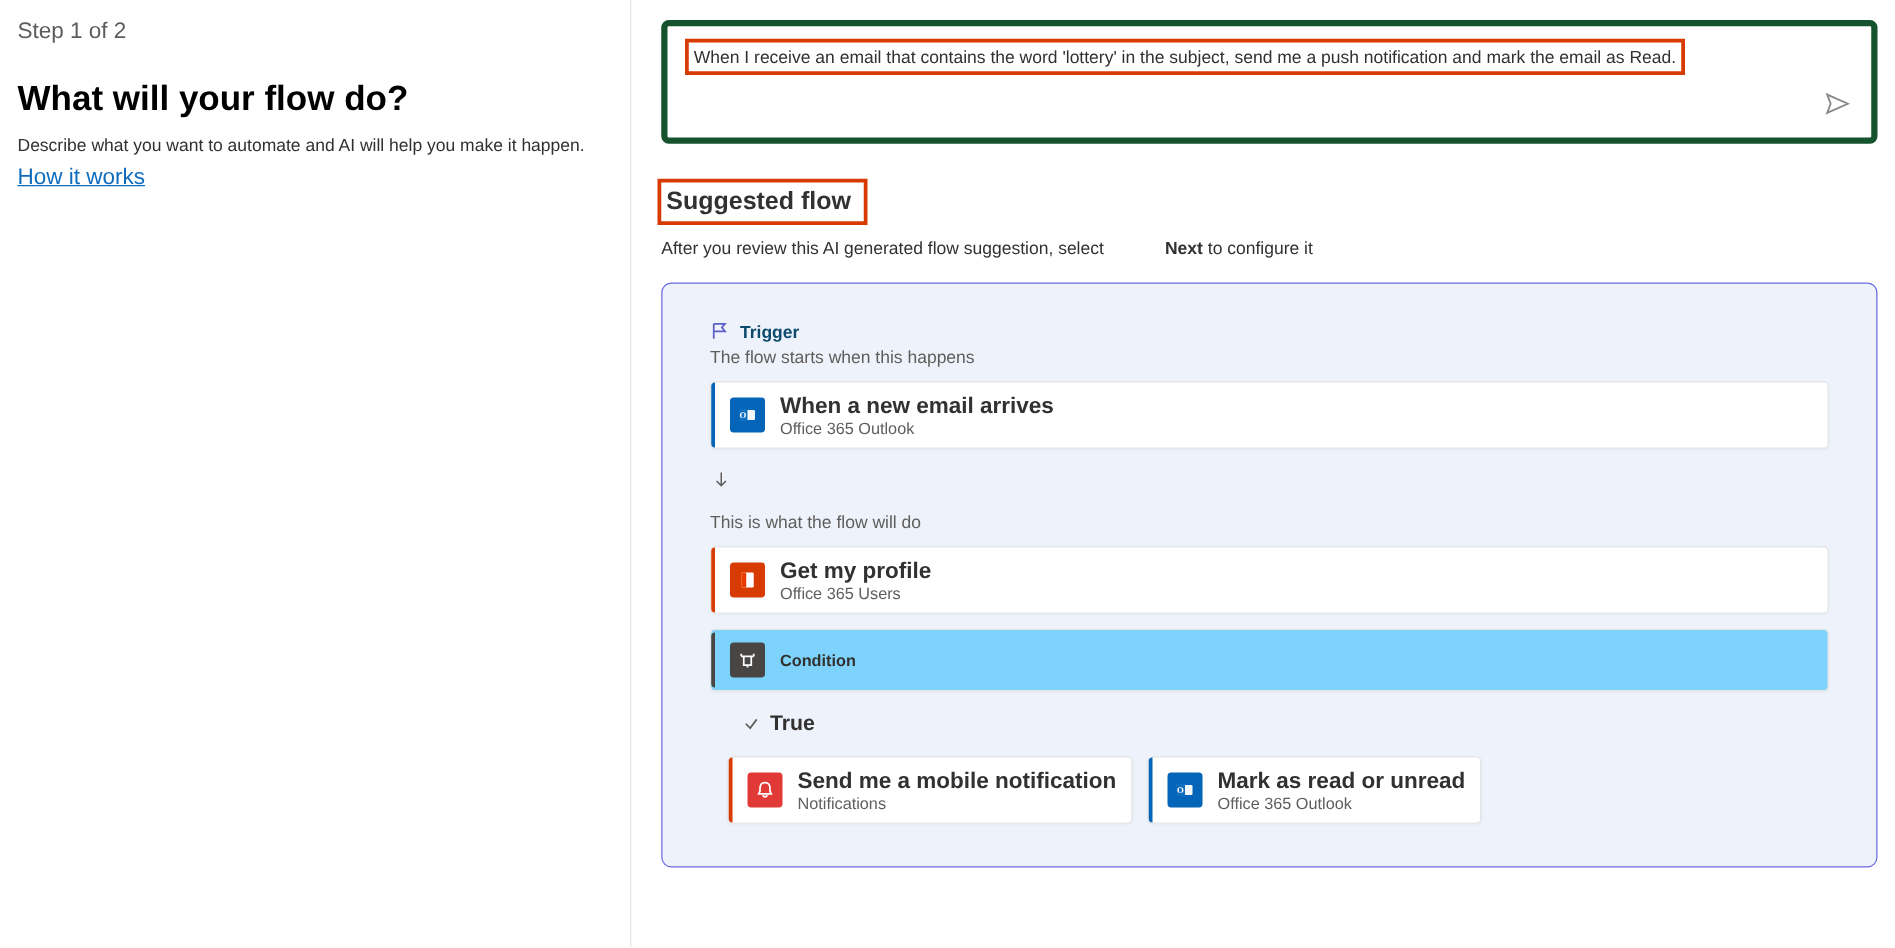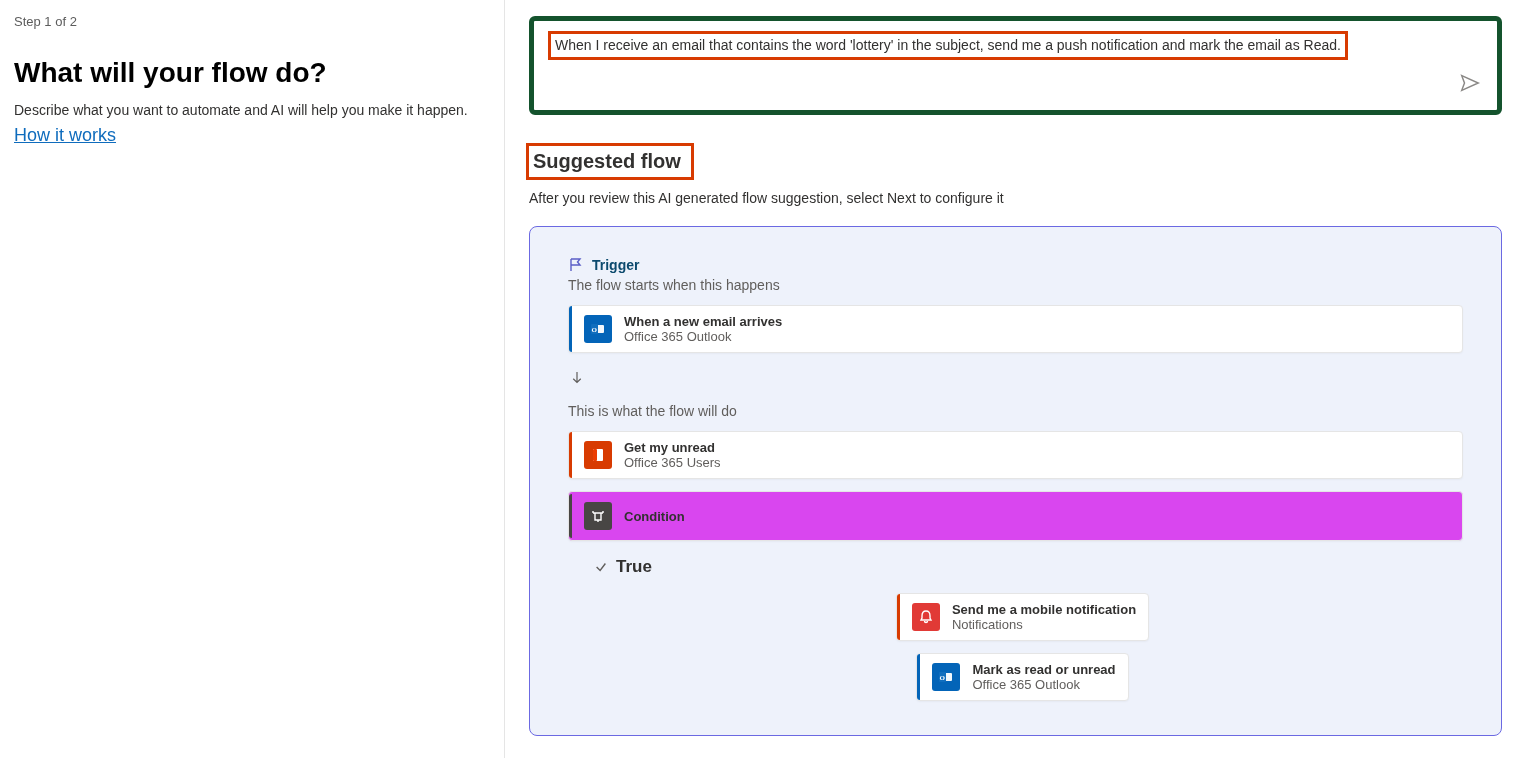--- a/index.html
+++ b/index.html
@@ -10,21 +10,21 @@
       width: 1516px;
       height: 758px;
       display: flex;
     }
     .left-panel {
       width: 505px;
       padding: 14px 14px 14px 14px;
       border-right: 1px solid #e5e5e5;
     }
     .step-indicator {
-      font-size: 13px;
+      font-size: 18px;
       color: #5c5c5c;
       margin-bottom: 28px;
     }
     .main-heading {
       font-size: 28px;
       font-weight: 600;
       color: #000000;
       margin-bottom: 12px;
     }
     .subheading {
@@ -76,21 +76,21 @@
       border: 3px solid #d83b01;
       padding: 4px 10px 4px 4px;
       margin-bottom: 10px;
       margin-left: -3px;
     }
     .suggested-sub {
       font-size: 14px;
       color: #323130;
       margin-bottom: 20px;
     }
-    .suggested-sub b { font-weight: 400; }
+    .suggested-sub b { font-weight: 700; margin-left: 45px; }
     .flow-card {
       border: 1px solid #6b69e2;
       border-radius: 8px;
       background: #eef2fb;
       padding: 30px 38px 34px 38px;
     }
     .section-label {
       display: flex;
       align-items: flex-end;
       gap: 8px;
@@ -117,27 +117,27 @@
     .accent-bar { width: 3px; align-self: stretch; margin: -8px 0 -8px -12px; border-radius: 3px 0 0 3px; }
     .step-icon {
       width: 28px;
       height: 28px;
       border-radius: 3px;
       display: flex;
       align-items: center;
       justify-content: center;
       flex-shrink: 0;
     }
-    .step-text .title { font-size: 13px; font-weight: 600; color: #323130; }
+    .step-text .title { font-size: 18px; font-weight: 600; color: #323130; }
     .step-text .svc { font-size: 13px; color: #605e5c; }
     .arrow-down { text-align: center; padding: 16px 0; }
     .actions-block { display: flex; flex-direction: column; gap: 12px; }
     .branch-label { display: flex; align-items: center; gap: 8px; font-size: 17px; font-weight: 600; color: #323130; padding: 4px 0 4px 26px; }
-    .nested { margin-left: 14px; display: flex; flex-direction: column; gap: 12px; align-items: center; }
-    .condition-card { background:#d946ef; border:1px solid #e5e5e5; border-radius:4px; display:flex; align-items:center; padding:10px 12px; gap:12px; box-shadow: 0 1px 2px rgba(0,0,0,0.04);}
+    .nested { margin-left: 14px; display: flex; flex-direction: row; gap: 12px; align-items: center; }
+    .condition-card { background:#7dd3fc; border:1px solid #e5e5e5; border-radius:4px; display:flex; align-items:center; padding:10px 12px; gap:12px; box-shadow: 0 1px 2px rgba(0,0,0,0.04);}
     .condition-card .title { font-size:13px; font-weight:600; color:#323130;}
     .icon-flag svg, .icon-bolt svg { width:16px; height:16px; }
     svg { display:block; }
   </style>
 </head>
 <body>
 
 <div class="left-panel">
   <div class="step-indicator">Step 1 of 2</div>
   <h1 class="main-heading">What will your flow do?</h1>
@@ -201,21 +201,21 @@
     <div class="actions-block">
       <div class="step-card">
         <div class="accent-bar" style="background:#d83b01"></div>
         <div class="step-icon" style="background:#d83b01">
           <svg viewBox="0 0 16 16" width="16" height="16">
               <rect x="3" y="2" width="10" height="12" fill="#fff" rx="1"></rect>
               <rect x="3" y="2" width="4" height="12" fill="#eb3c00" rx="1"></rect>
             </svg>
         </div>
         <div class="step-text">
-          <div class="title">Get my unread</div>
+          <div class="title">Get my profile</div>
           <div class="svc">Office 365 Users</div>
         </div>
       </div>
 
       <div class="condition-card">
         <div class="accent-bar" style="background:#484644"></div>
         <div class="step-icon" style="background:#484644">
           <svg viewBox="0 0 16 16" width="16" height="16" fill="none" stroke="#fff" stroke-width="1.4">
               <path d="M3 5 H13 M3 5 V3 M13 5 V3 M5 5 V12 H11 V5 M8 12 V14"></path>
             </svg>

